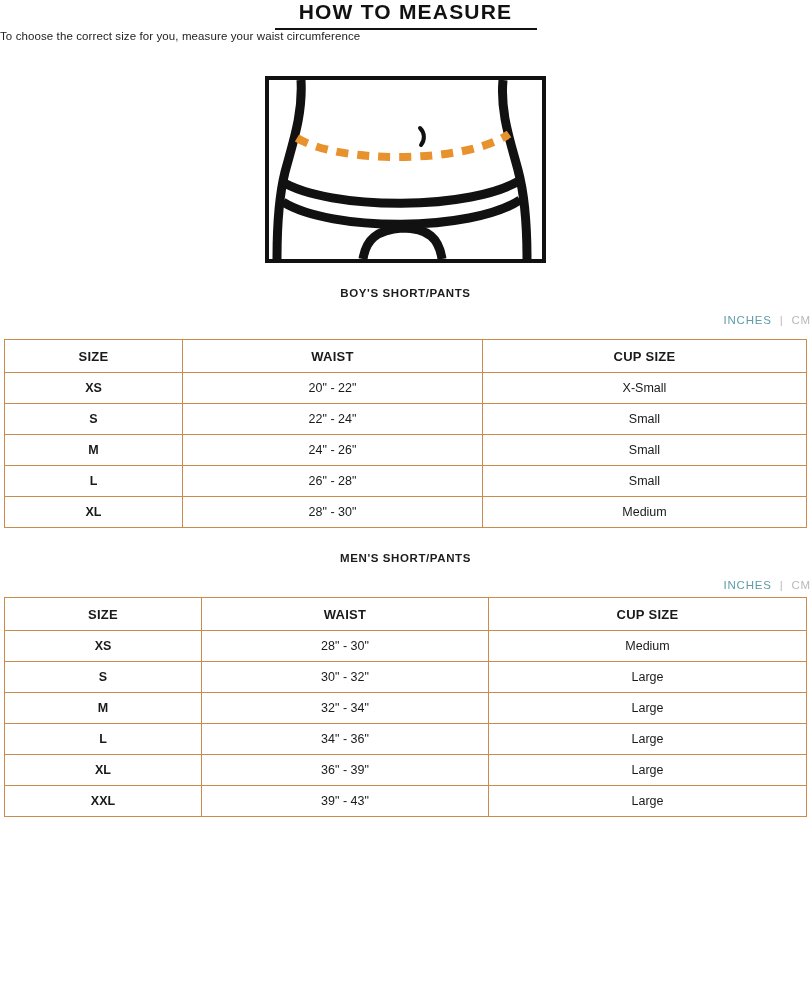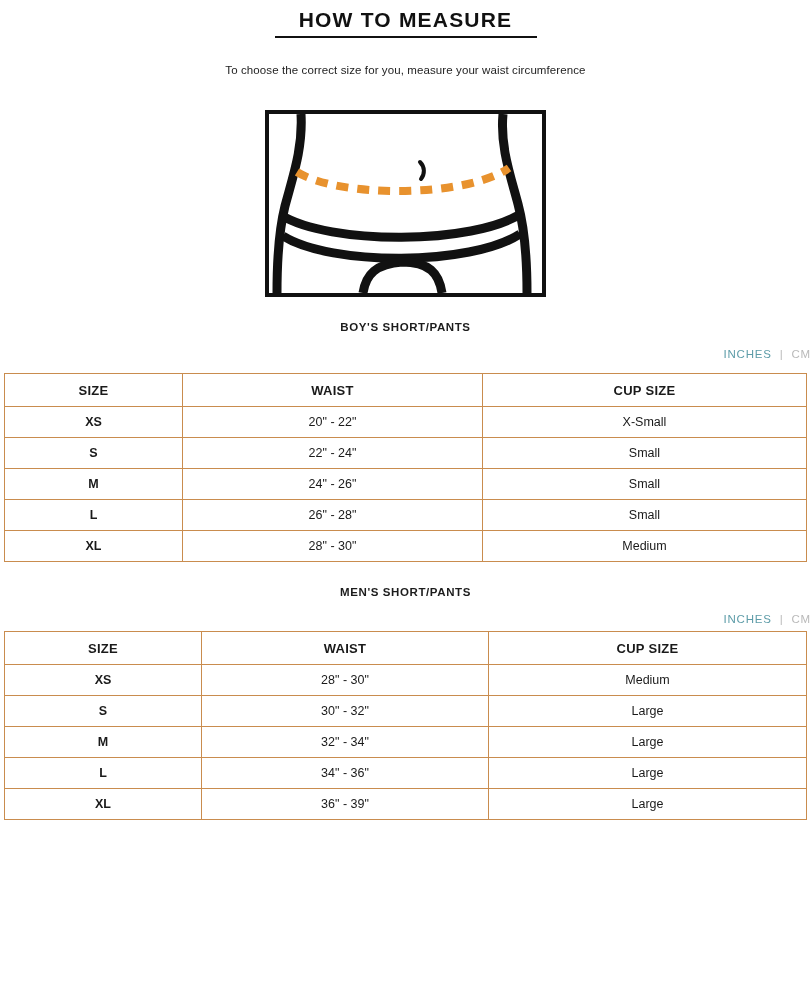--- a/index.html
+++ b/index.html
@@ -21,34 +21,31 @@
     position: relative;
     background: #fff;
   }
 
   
   .title {
     text-align: center;
     font-size: 21px;
     font-weight: bold;
     letter-spacing: 1.2px;
-    padding-top: 8px;
     color: #111;
   }
   .title-underline {
     width: 262px;
     height: 2px;
     background: #111;
     margin: 4px auto 0 auto;
   }
   .subtitle {
-    text-align: center;
     font-size: 11.5px;
     color: #232323;
-    margin-top: 26px;
     letter-spacing: 0.1px;
   }
 
   
   .figure-wrap {
     margin-top: 34px;
     display: flex;
     justify-content: center;
   }
   .figure-box {
@@ -229,16 +226,21 @@
       <tr>
         <td class="size-cell">L</td>
         <td>34" - 36"</td>
         <td>Large</td>
       </tr>
       <tr>
         <td class="size-cell">XL</td>
         <td>36" - 39"</td>
         <td>Large</td>
       </tr>
+      <tr>
+        <td class="size-cell">XXL</td>
+        <td>39" - 43"</td>
+        <td>Large</td>
+      </tr>
     </tbody>
   </table>
 
 </div>
 
 </body></html>

